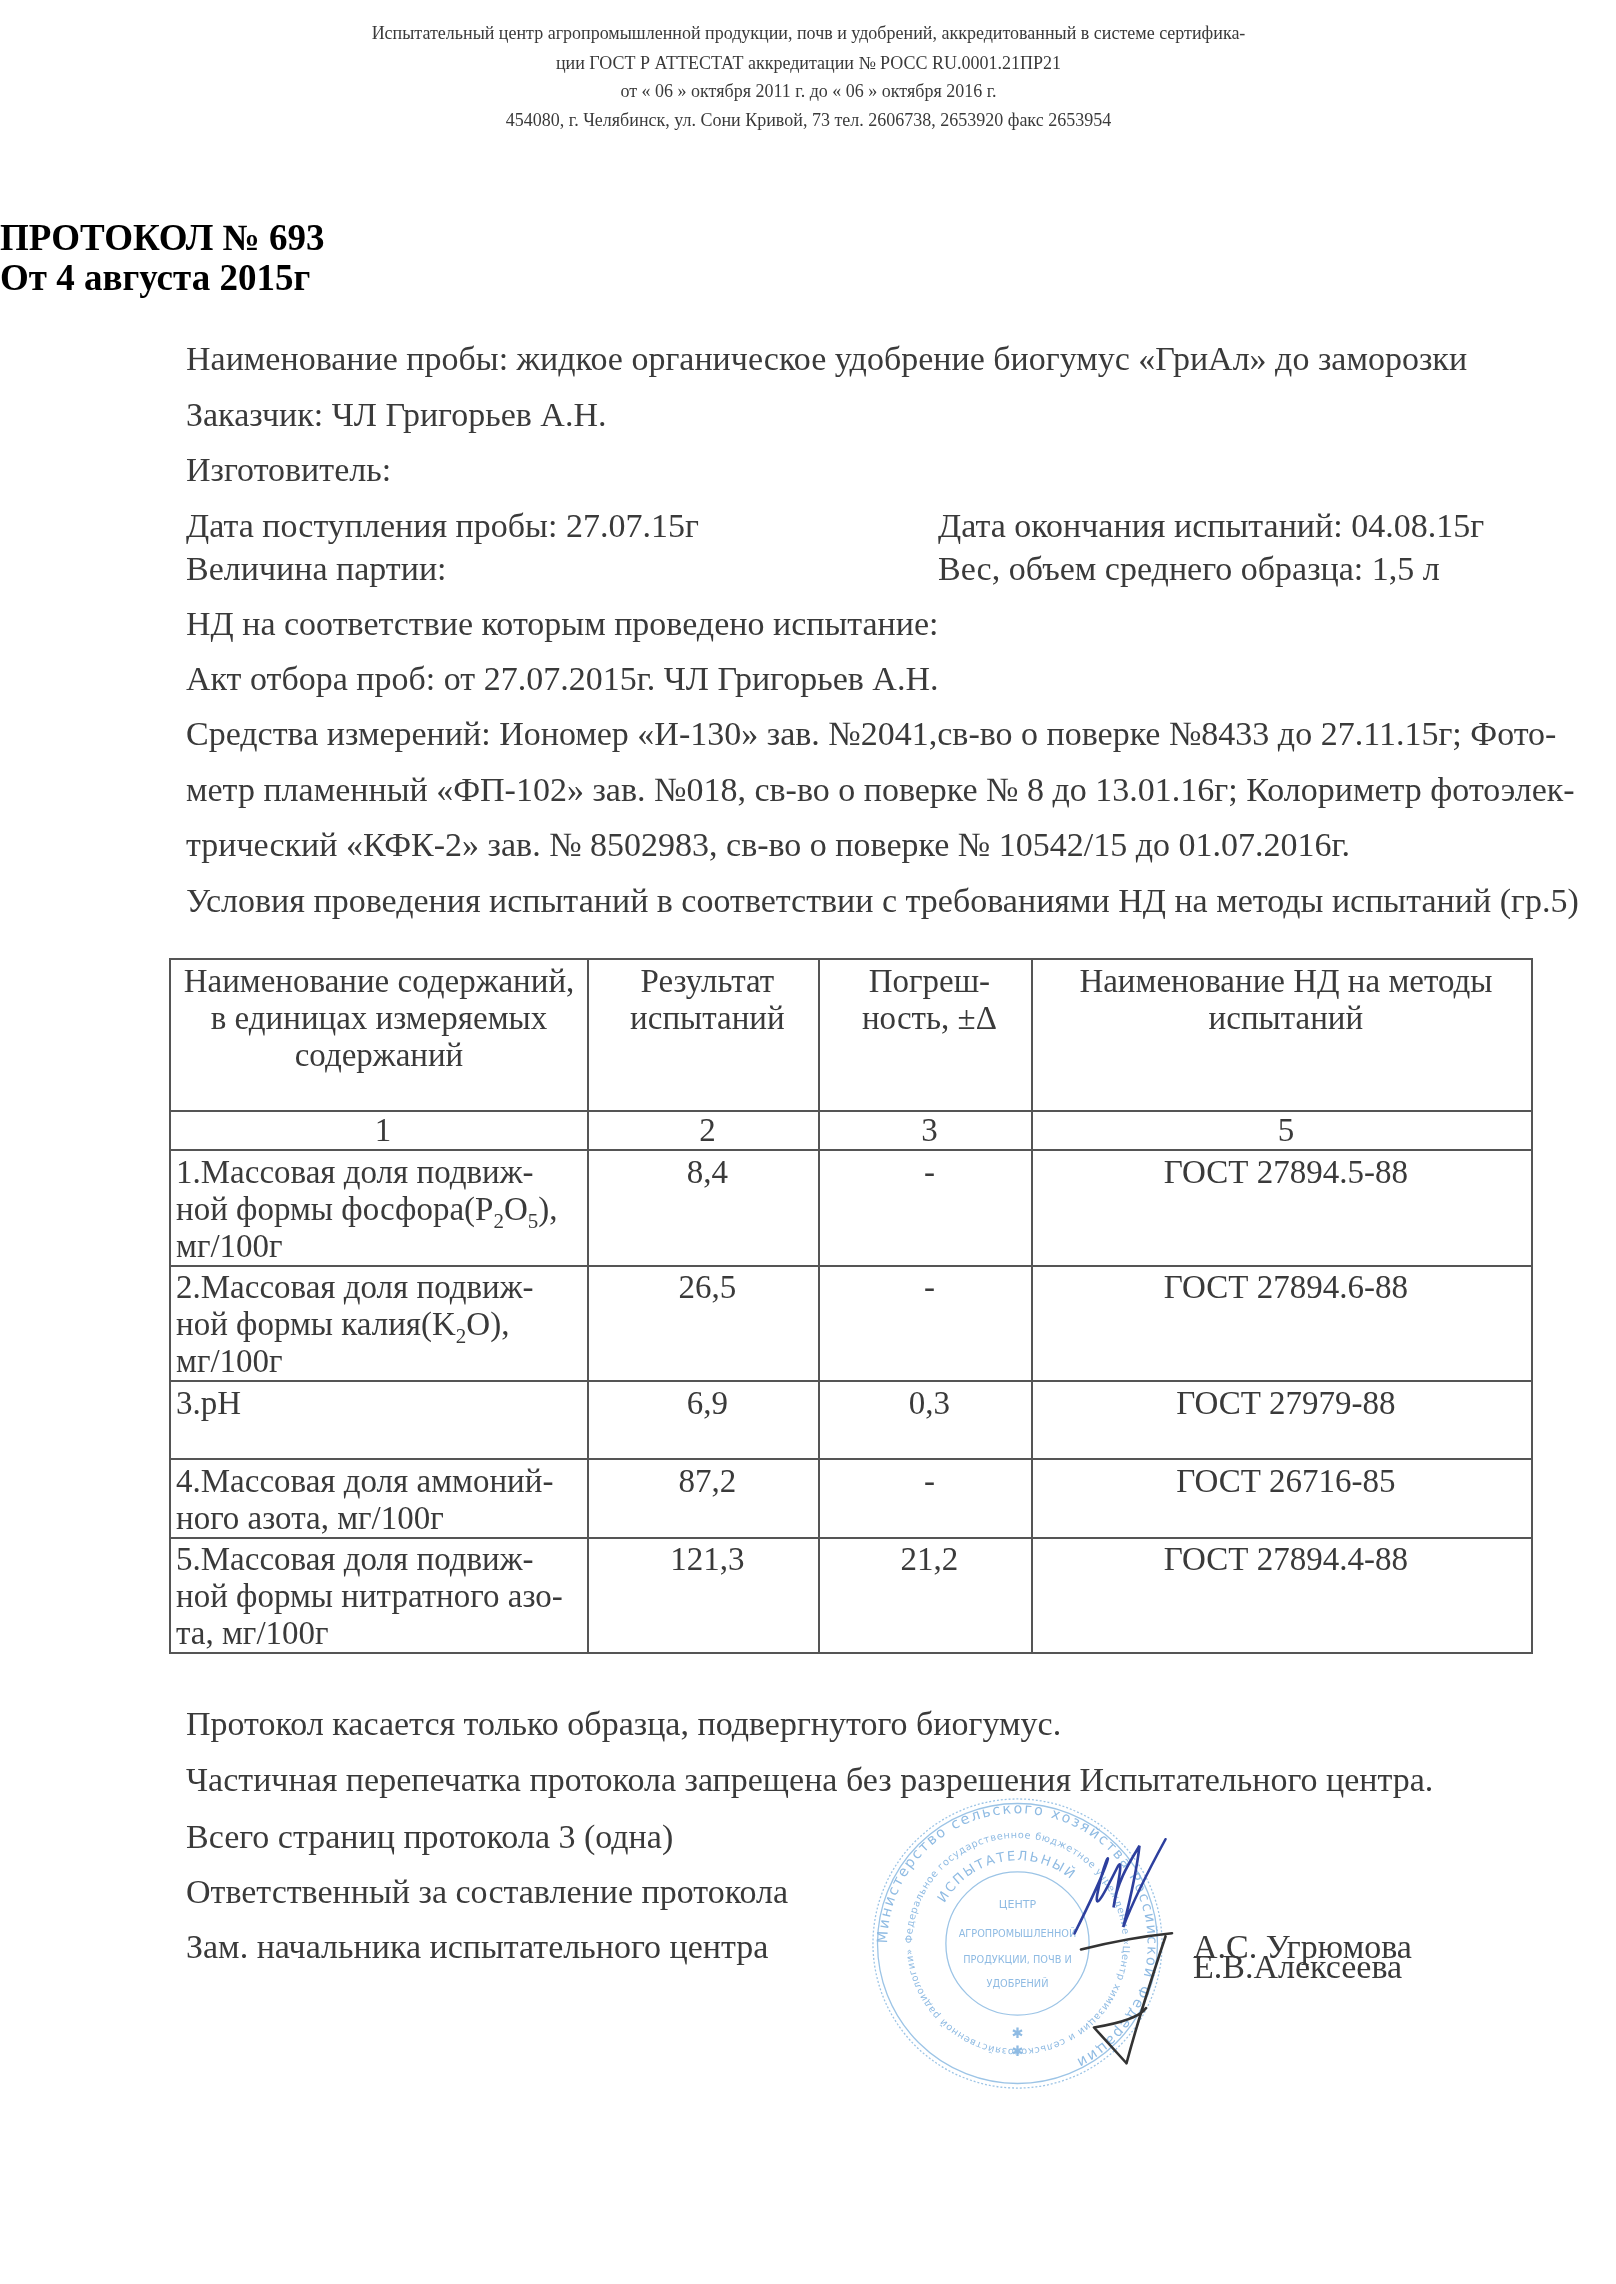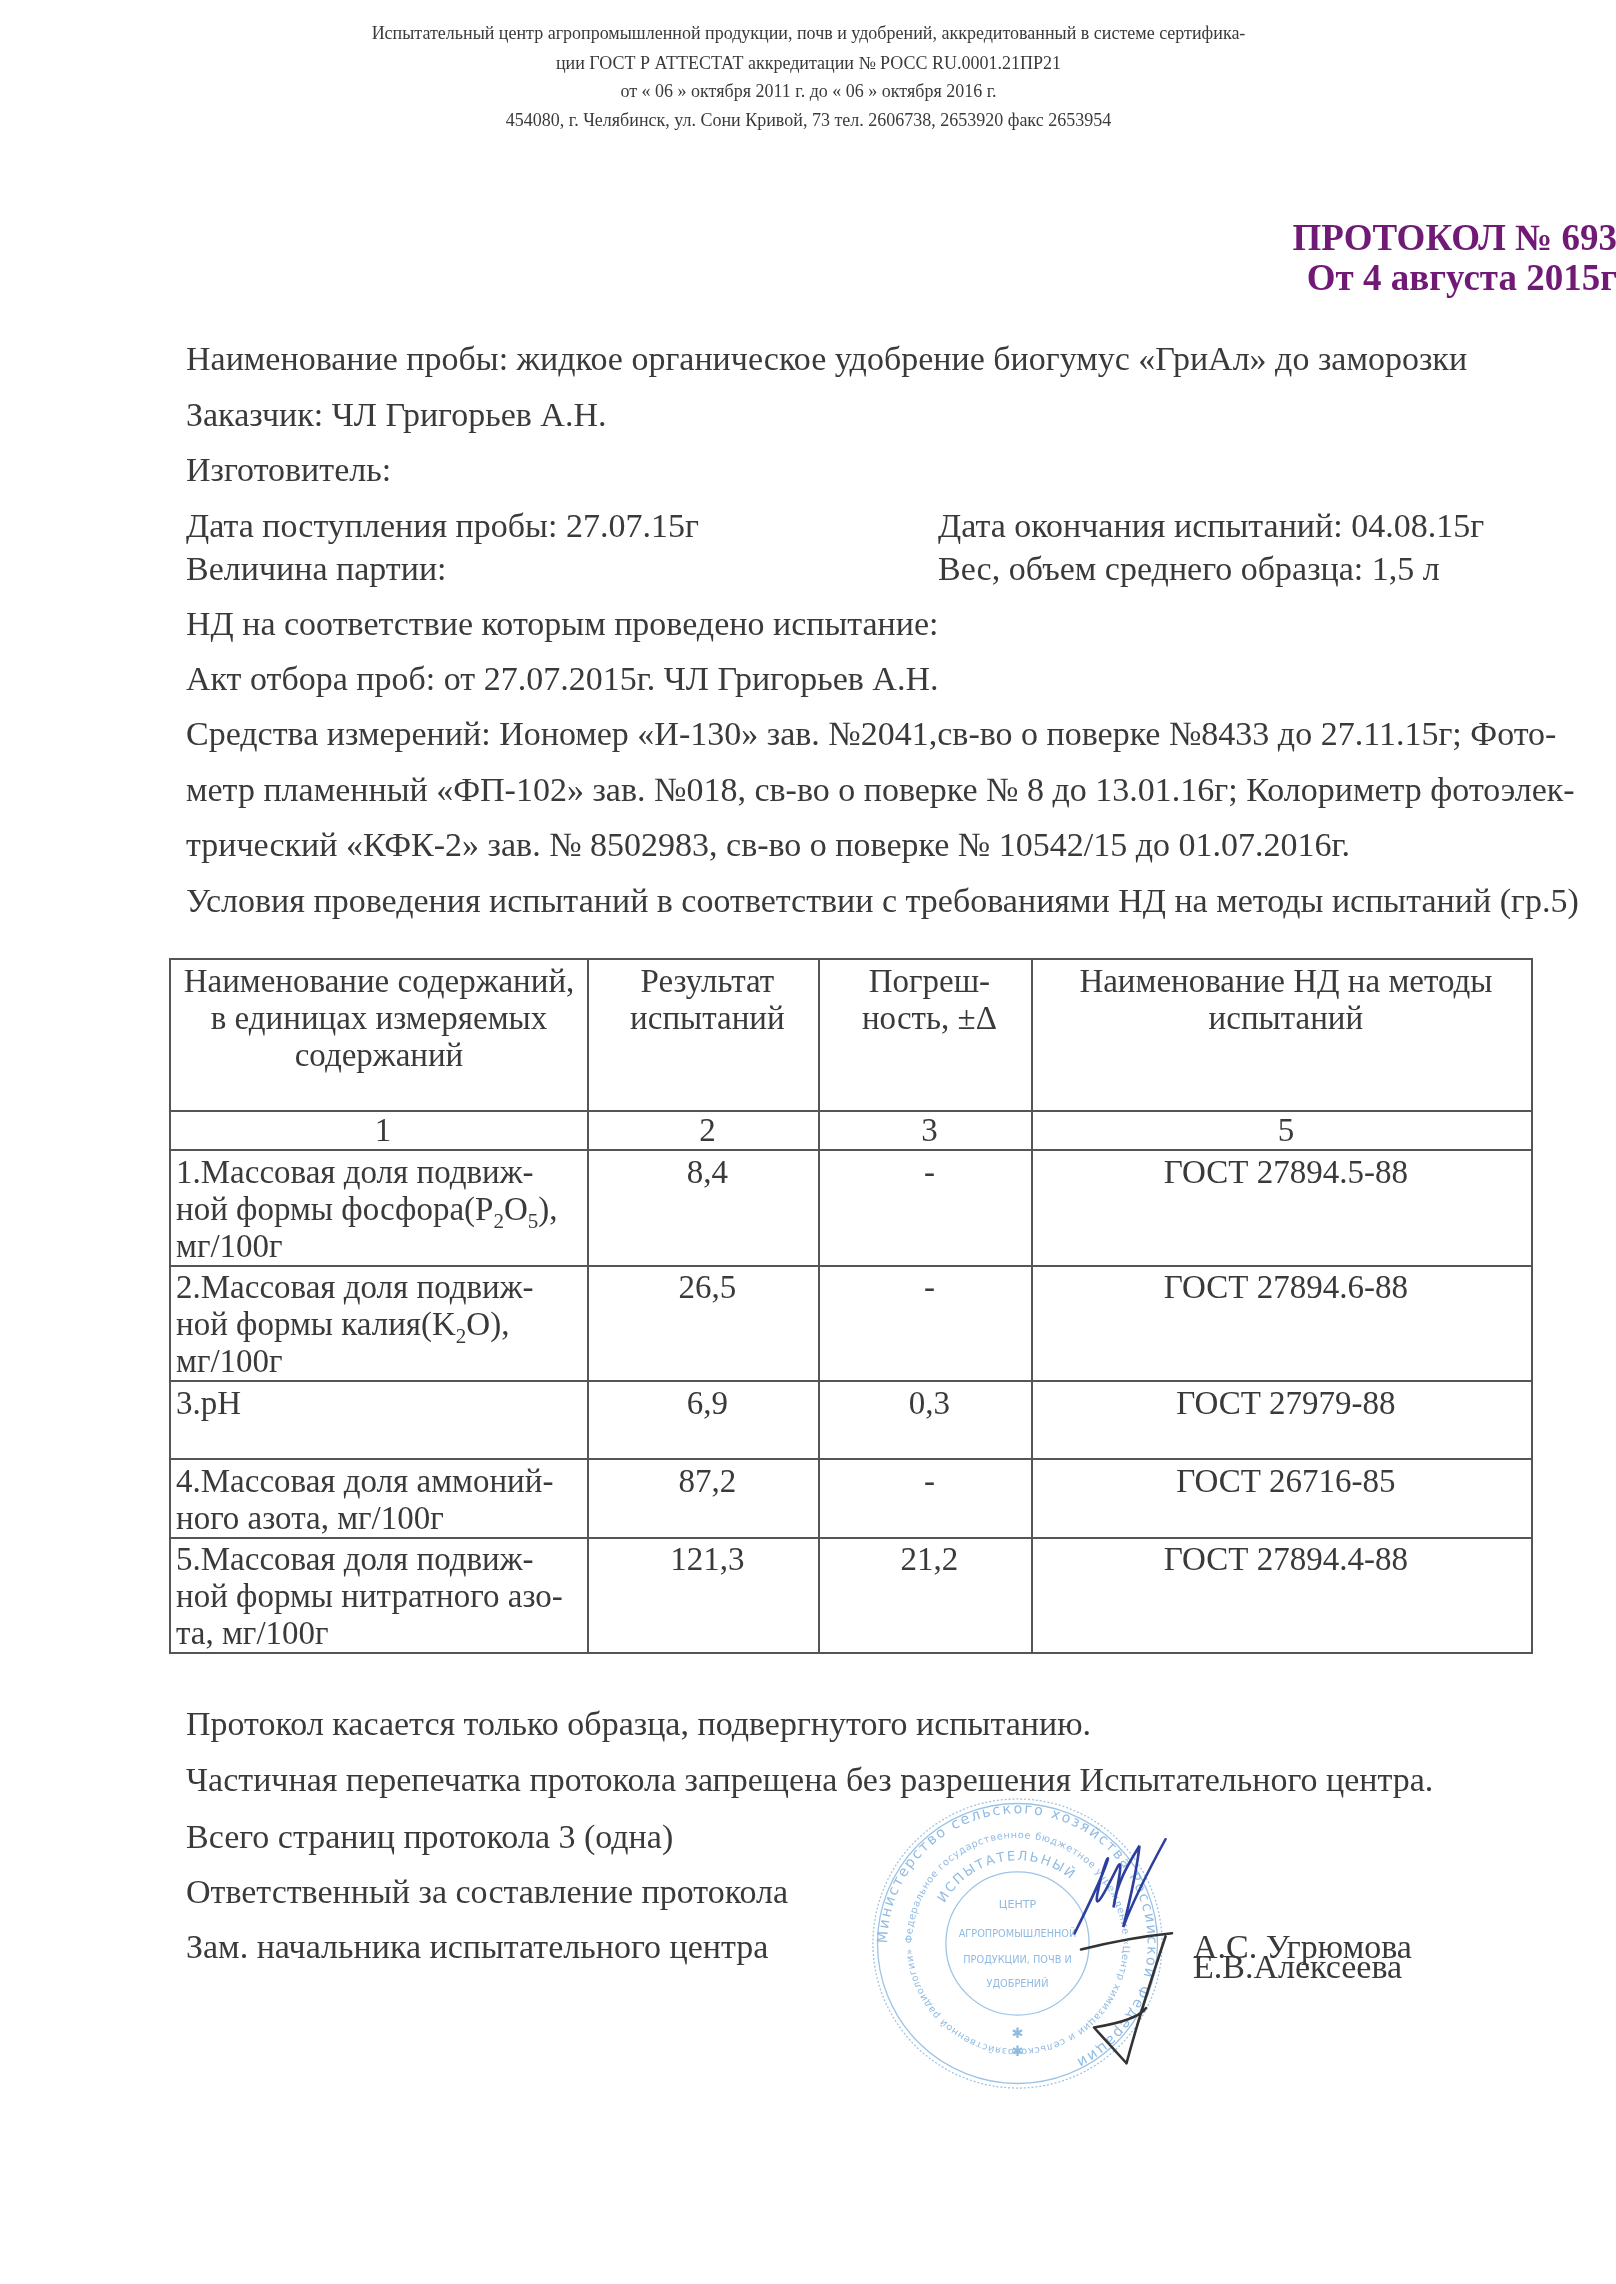--- a/index.html
+++ b/index.html
@@ -3,21 +3,21 @@
 <meta charset="utf-8">
 <style>
   html, body { margin: 0; padding: 0; background: #ffffff; }
   body {
     width: 1617px; height: 2284px; position: relative; overflow: hidden;
     font-family: "Liberation Serif", "DejaVu Serif", serif;
     color: #3a3a3a;
   }
   .abs { position: absolute; white-space: nowrap; }
   .hdr { font-size: 18px; line-height: 21.5px; left: 0; width: 1617px; text-align: center; }
-  .title { font-size: 37px; line-height: 37px; font-weight: bold; left: 0; width: 1617px; text-align: right; color: #701a75; }
+  .title { font-size: 37px; line-height: 37px; font-weight: bold; left: 0; width: 1617px; text-align: left; color: #000000; }
   .line { font-size: 34px; line-height: 34px; left: 186px; }
   .rcol { font-size: 34px; line-height: 34px; left: 938px; }
   .name { font-size: 34px; line-height: 34px; left: 1193px; }
 
   table.results {
     position: absolute; left: 169px; top: 958px;
     border-collapse: collapse; table-layout: fixed;
     font-size: 33px; line-height: 37px;
   }
   table.results td, table.results th {
@@ -138,21 +138,21 @@
       <div>ной формы нитратного азо-</div>
       <div>та, мг/100г</div>
     </td>
     <td>121,3</td>
     <td>21,2</td>
     <td>ГОСТ 27894.4-88</td>
   </tr>
 </tbody>
   </table>
 
-<div class="abs line" style="top:1707px;">Протокол касается только образца, подвергнутого испытанию.</div>
+<div class="abs line" style="top:1707px;">Протокол касается только образца, подвергнутого биогумус.</div>
 <div class="abs line" style="top:1763px;">Частичная перепечатка протокола запрещена без разрешения Испытательного центра.</div>
 <div class="abs line" style="top:1820px;">Всего страниц протокола   3 (одна)</div>
 <div class="abs line" style="top:1875px;">Ответственный за составление протокола</div>
 <div class="abs line" style="top:1930px;">Зам. начальника испытательного центра</div>
 
 <svg class="stamp" viewBox="0 0 450 450">
   <defs>
     <path id="ringOuter" d="M 225,225 m -200,0 a 200,200 0 1,1 400,0 a 200,200 0 1,1 -400,0"></path>
     <path id="ringMiddle" d="M 225,225 m -162,0 a 162,162 0 1,1 324,0 a 162,162 0 1,1 -324,0"></path>
     <path id="ringInner" d="M 225,225 m -128,0 a 128,128 0 1,1 256,0 a 128,128 0 1,1 -256,0"></path>

